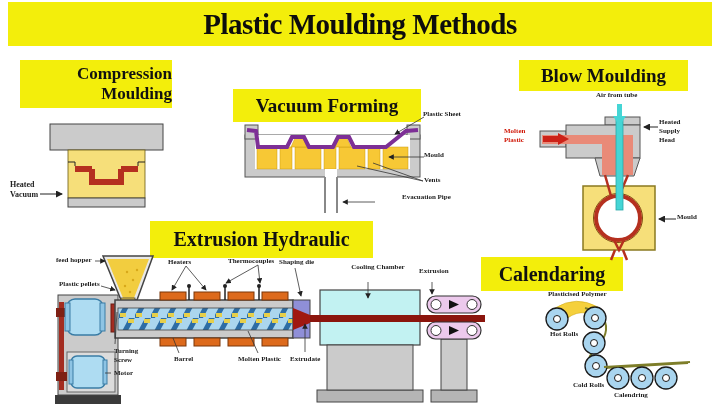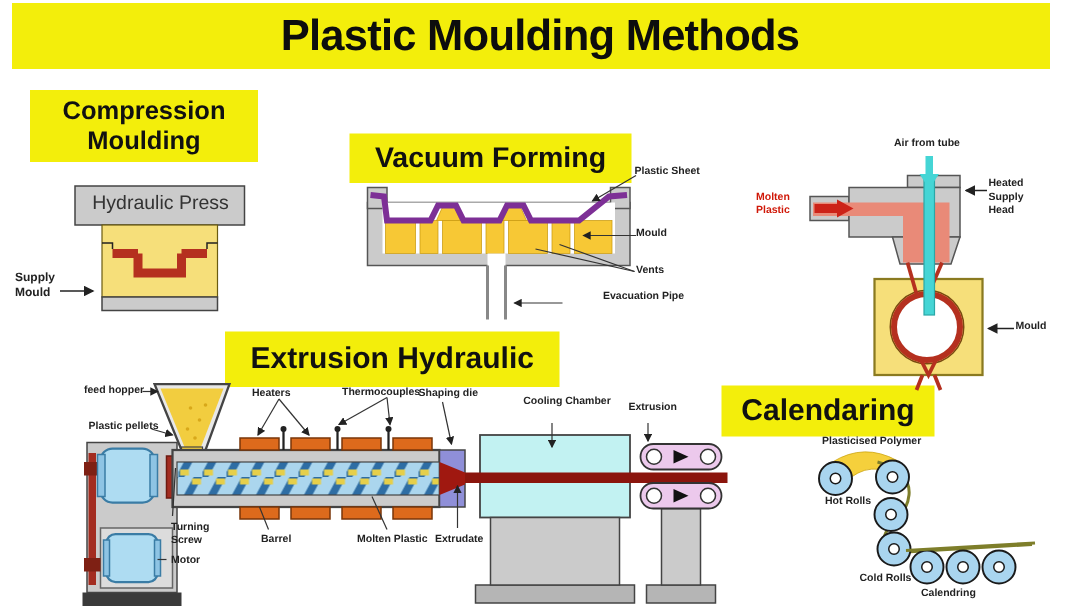--- a/index.html
+++ b/index.html
@@ -1,39 +1,40 @@
 <!DOCTYPE html>
 <html style="--yellow: #f3ee0b;"><head>
 <meta charset="utf-8">
 <style>
   html,body{margin:0;padding:0;background:#fff;}
   #page{position:relative;width:700px;height:404px;background:#fff;overflow:hidden;
-        font-family:Liberation Sans, sans-serif;}
+        font-family:Liberation Serif, serif;padding-left:16px;}
   .abs{position:absolute;}
   #title-bar{left:8px;top:2px;width:704px;height:44px;background:var(--yellow,#f3ee0b);
         display:flex;align-items:center;justify-content:center;}
   #title-bar span{font-size:29px;font-weight:700;color:#0d0d0d;letter-spacing:-0.5px;}
   .head{background:var(--yellow,#f3ee0b);color:#111;font-weight:700;display:flex;
         align-items:center;justify-content:center;text-align:center;line-height:1.15;}
   .lbl{font-weight:700;font-size:7px;color:#222;line-height:1.3;}
   .lbl.red{color:#d01808;}
   .lbl.mid{font-size:13px;font-weight:400;color:#333;}
   svg{position:absolute;overflow:visible;}
 </style>
 </head>
 <body>
 
 <div id="page">
 
   <div id="title-bar" class="abs">
     <span>Plastic Moulding Methods</span>
   </div>
 
-  <div class="head abs" style="left:20px;top:60px;width:152px;height:48px;font-size:17px;">Compression Moulding</div>
+  <div class="head abs" style="left:20px;top:60px;width:152px;height:48px;font-size:17px;text-align:right;">Compression Moulding</div>
   <div class="head abs" style="left:233px;top:89px;width:188px;height:33px;font-size:19px;">Vacuum Forming</div>
+  <div class="head abs" style="left:519px;top:60px;width:169px;height:31px;font-size:19px;">Blow Moulding</div>
   <div class="head abs" style="left:150px;top:221px;width:223px;height:37px;font-size:20px;">Extrusion Hydraulic</div>
   <div class="head abs" style="left:481px;top:257px;width:142px;height:34px;font-size:20px;">Calendaring</div>
 
   <svg style="left:0;top:110px" width="220" height="100">
     <defs>
         <marker id="arrC" markerWidth="7" markerHeight="7" refX="6" refY="3.5" orient="auto">
       <path d="M0,0 L7,3.5 L0,7 Z" fill="#222"></path>
         </marker>
       </defs>
     <g>
@@ -42,22 +43,21 @@
     <g>
       <rect x="68" y="40" width="77" height="48" fill="#f6df7a" stroke="#6b5b10" stroke-width="0.8"></rect>
       <rect x="68" y="88" width="77" height="9" fill="#cbcbcb" stroke="#444"></rect>
       <path d="M68,52 H75 V56 M138,56 V52 H145" fill="none" stroke="#222" stroke-width="1"></path>
       <rect x="75" y="56" width="17" height="6" fill="#b5301f"></rect>
       <rect x="121" y="56" width="17" height="6" fill="#b5301f"></rect>
       <polyline points="92,59 92,72 121,72 121,59" fill="none" stroke="#b5301f" stroke-width="6"></polyline>
     </g>
     <line x1="40" y1="84" x2="62" y2="84" stroke="#222" stroke-width="1" marker-end="url(#arrC)"></line>
   </svg>
-  <div class="lbl mid abs" style="left:52px;top:127px;width:110px;text-align:center;">Hydraulic Press</div>
-  <div class="lbl abs" style="left:10px;top:180px;width:34px;font-size:8px;">Supply Mould</div>
+  <div class="lbl abs" style="left:10px;top:180px;width:34px;font-size:8px;">Heated Vacuum</div>
 
   <svg style="left:225px;top:105px" width="250" height="115">
     <defs>
         <marker id="arrV" markerWidth="7" markerHeight="7" refX="6" refY="3.5" orient="auto">
       <path d="M0,0 L7,3.5 L0,7 Z" fill="#222"></path>
         </marker>
       </defs>
     <g>
       <rect x="20" y="30" width="175" height="42" fill="#cbcbcb" stroke="#555"></rect>
       <rect x="20" y="20" width="13" height="14" fill="#cbcbcb" stroke="#555"></rect>

